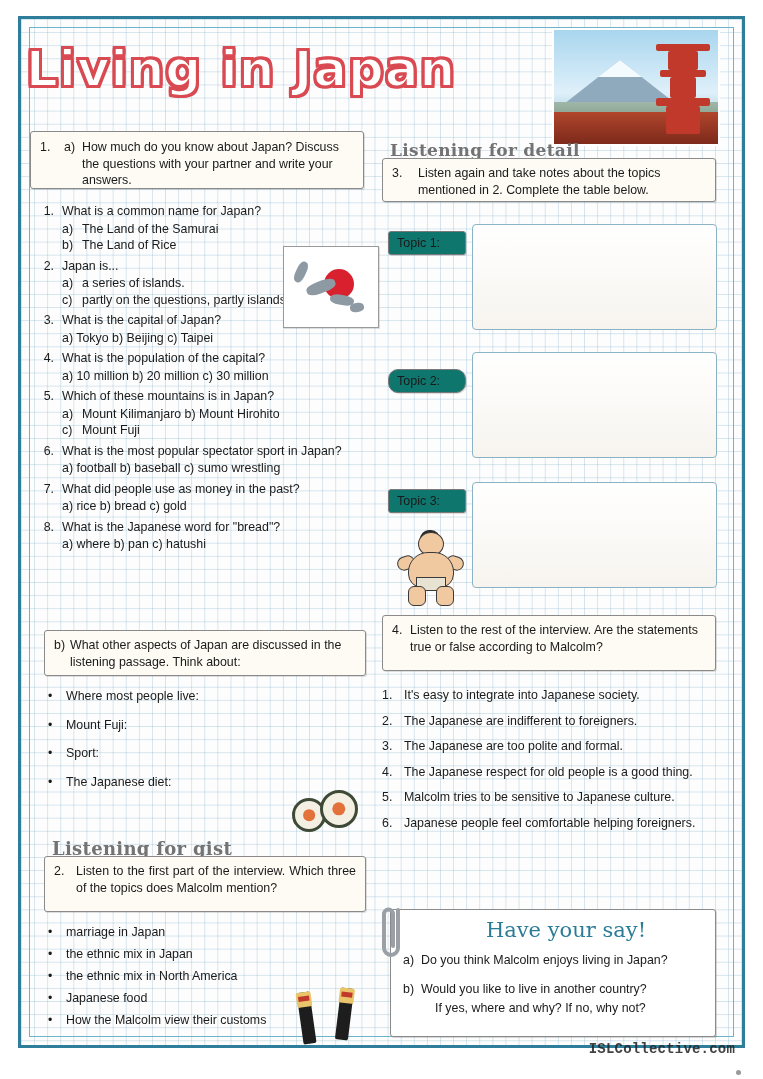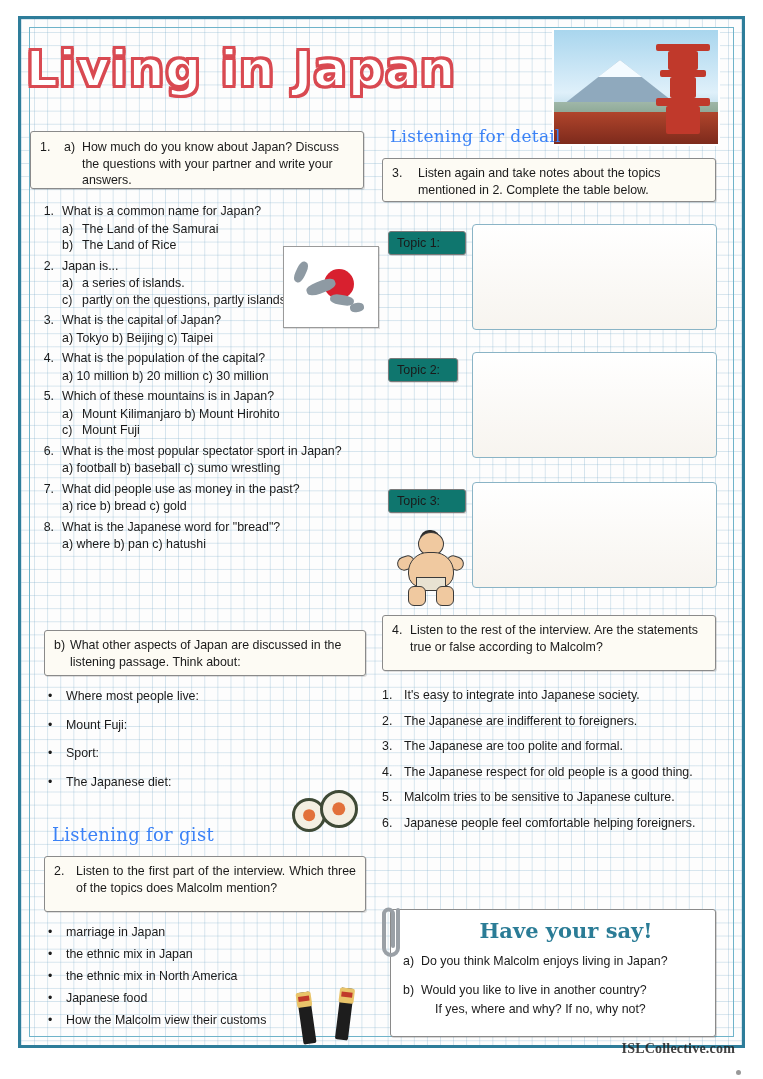--- a/index.html
+++ b/index.html
@@ -75,22 +75,22 @@
     background:#fdfbf4;border:1px solid #8a8a8a;border-radius:3px;
     box-shadow:1px 1px 0 rgba(0,0,0,0.12);
   }
   .txt{
     font-family:"Liberation Sans",sans-serif;
     color:#1a1a1a;font-size:12.4px;line-height:16.5px;
   }
 
   
   .teal-head{
-    position:absolute;color:#3b82f6;font-weight:normal;font-size:18px;
-    font-family:"DejaVu Serif",serif;letter-spacing:0.3px;
+    position:absolute;color:#737373;font-weight:bold;font-size:18px;
+    font-family:"DejaVu Serif",serif;letter-spacing:0.3px;margin-top:14px;
   }
 
   
   .q-list{position:absolute;}
   .q-item{display:flex;margin-bottom:1px;}
   .q-item .qn{width:22px;flex:0 0 22px;text-align:right;padding-right:8px;}
   .q-item .qt{flex:1;}
   .opts{padding-left:30px;}
   .opt-row{white-space:nowrap;}
   .opt-lbl{display:inline-block;width:20px;}
@@ -118,21 +118,21 @@
   .tf .row{display:flex;margin-bottom:9px;}
   .tf .n{flex:0 0 22px;}
   .tf .t{flex:1;text-align:justify;}
 
   
   .hys{
     position:absolute;box-sizing:border-box;background:#ffffff;
     border:1px solid #8a8a8a;border-radius:3px;box-shadow:1px 1px 0 rgba(0,0,0,0.15);
   }
   .hys-title{
-    color:#2b7c96;font-weight:bold;font-size:21px;font-family:"DejaVu Serif",serif;
+    color:#2b7c96;font-weight:normal;font-size:21px;font-family:"DejaVu Serif",serif;
     text-align:center;
   }
   .clip{
     position:absolute;left:-16px;top:-6px;width:34px;height:62px;
   }
 
   
   .sushi{position:absolute;}
   .sushi .roll{position:absolute;border-radius:50%;background:#f3efe2;border:3px solid #3f4a36;box-sizing:border-box;}
   .sushi .roll:after{content:"";position:absolute;left:50%;top:50%;width:42%;height:42%;transform:translate(-50%,-50%);background:#e2713a;border-radius:50%;}
@@ -158,21 +158,21 @@
 
   
   .sticks{position:absolute;left:290px;top:988px;width:120px;height:62px;}
   .stick{position:absolute;width:13px;height:52px;background:#1d1d1d;border-radius:2px;}
   .stick:before{content:"";position:absolute;left:-1px;top:0;width:15px;height:15px;background:#e9c46a;border-radius:2px;}
   .stick:after{content:"";position:absolute;left:1px;top:4px;width:11px;height:5px;background:#c0392b;}
 
   
   .wm{
     position:absolute;right:28px;bottom:22px;color:#222;font-weight:bold;font-size:14px;
-    letter-spacing:0.2px;opacity:0.85;font-family:Liberation Serif, serif;
+    letter-spacing:0.2px;opacity:0.85;font-family:Liberation Mono, monospace;
   }
   .footdot{position:absolute;right:22px;bottom:4px;width:5px;height:5px;border-radius:50%;background:#999;}
 </style>
 </head>
 <body>
 
 <div class="page">
   <div class="sheet">
     <div class="inner-border"></div>
   </div>
@@ -356,21 +356,21 @@
   <div class="box" style="left:382px;top:158px;width:334px;height:44px;padding:6px 9px;">
     <div class="txt" style="display:flex;">
       <span style="flex:0 0 26px;">3.</span>
       <span style="flex:1;">Listen again and take notes about the topics mentioned in 2. Complete the table below.</span>
     </div>
   </div>
 
   <div class="topic-lbl" style="left:388px;top:231px;width:78px;">Topic 1:</div>
   <div class="answer-box" style="left:472px;top:224px;width:245px;height:106px;"></div>
 
-  <div class="topic-lbl" style="left:388px;top:358px;width:70px;">Topic 2:</div>
+  <div class="topic-lbl" style="left:388px;top:369px;width:78px;border-radius:10px;">Topic 2:</div>
   <div class="answer-box" style="left:472px;top:352px;width:245px;height:106px;"></div>
 
   <div class="topic-lbl" style="left:388px;top:489px;width:78px;">Topic 3:</div>
   <div class="answer-box" style="left:472px;top:482px;width:245px;height:106px;"></div>
 
   <div class="sumo" style="left:398px;top:532px;">
     <div class="hair"></div>
       <div class="head"></div>
       <div class="arml"></div>
       <div class="armr"></div>

